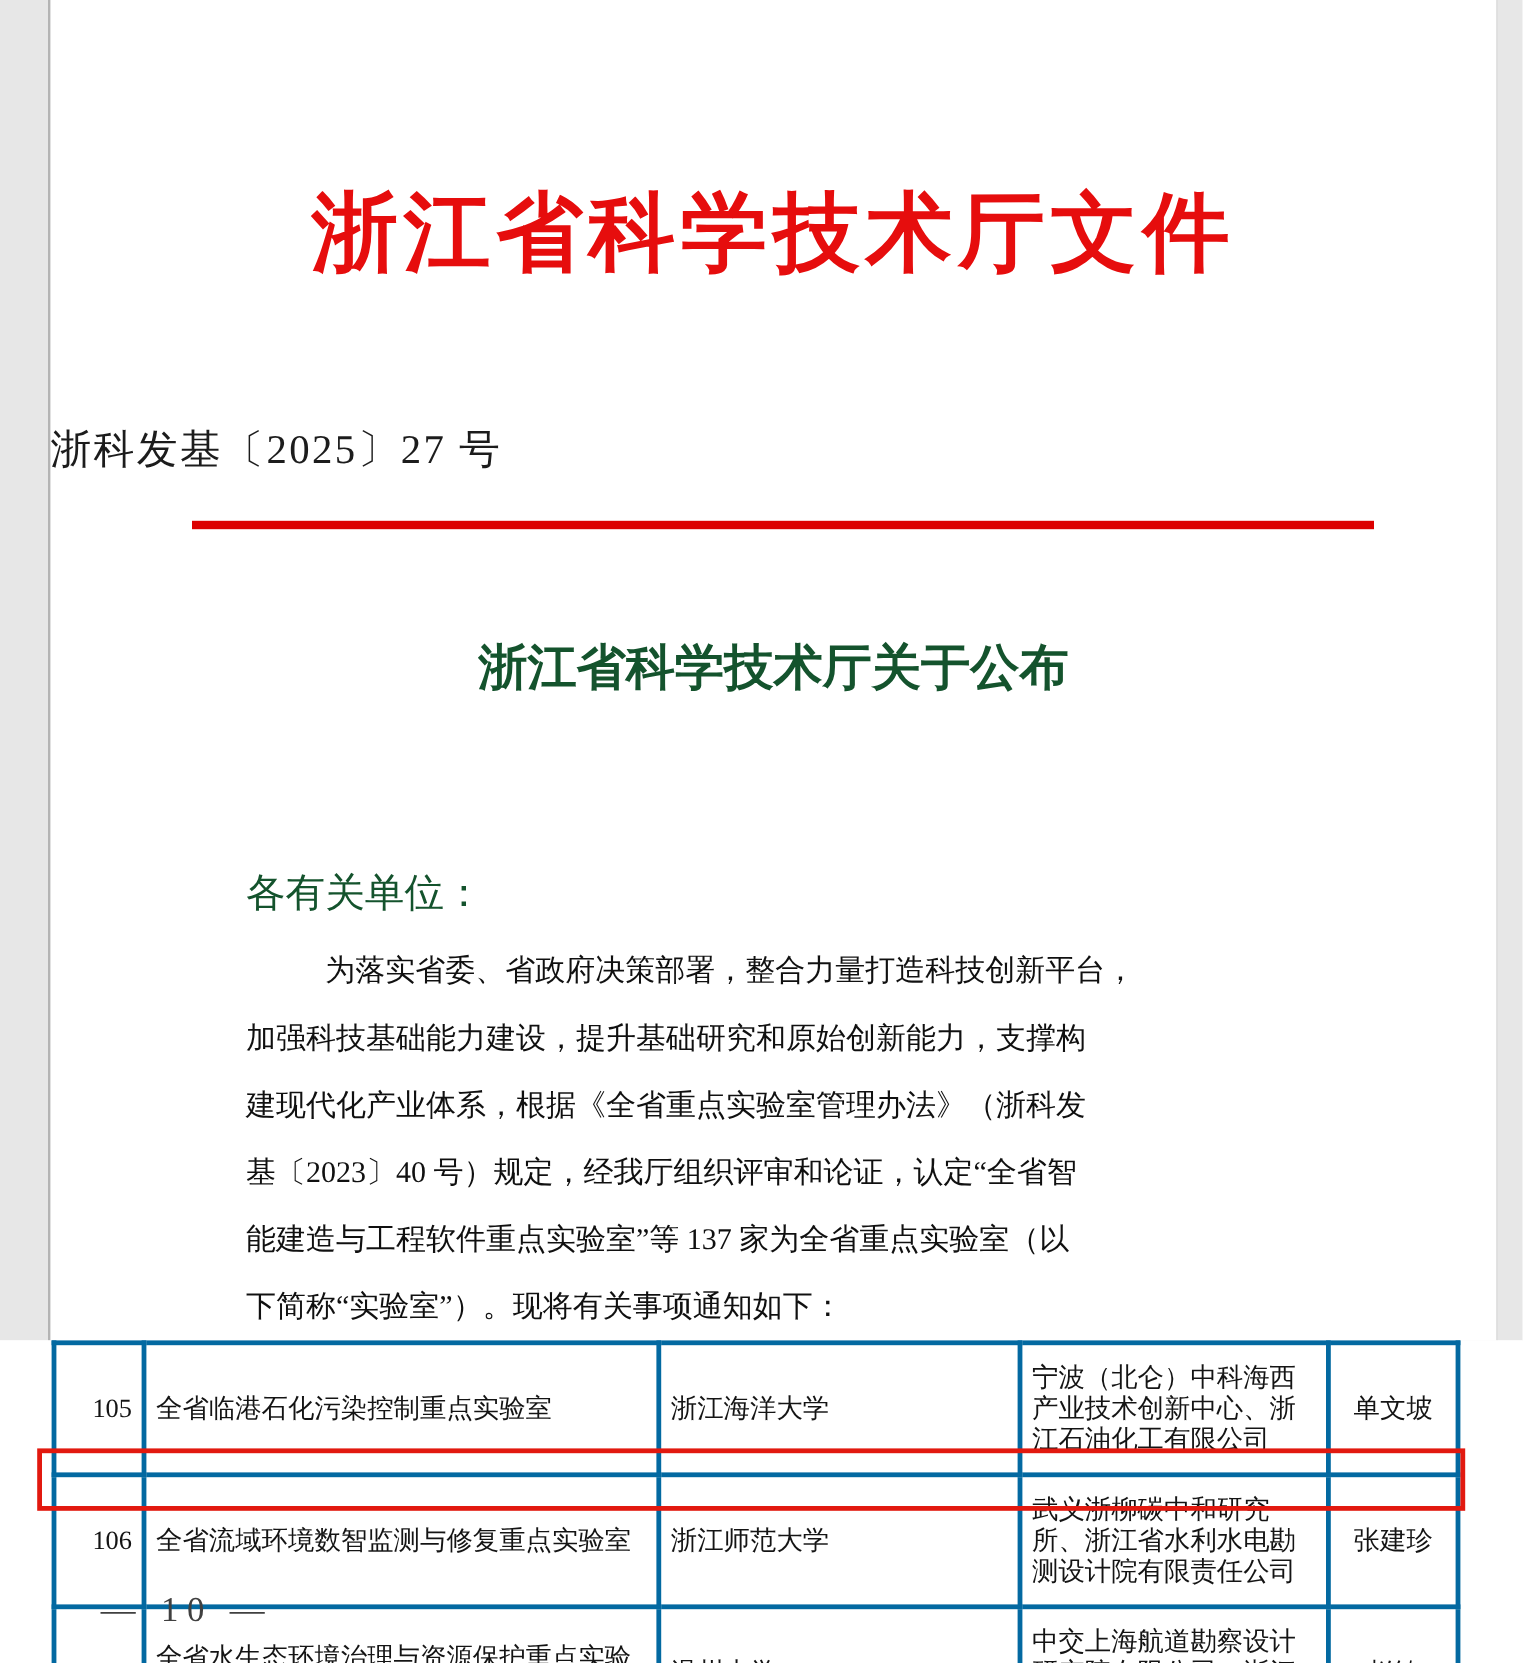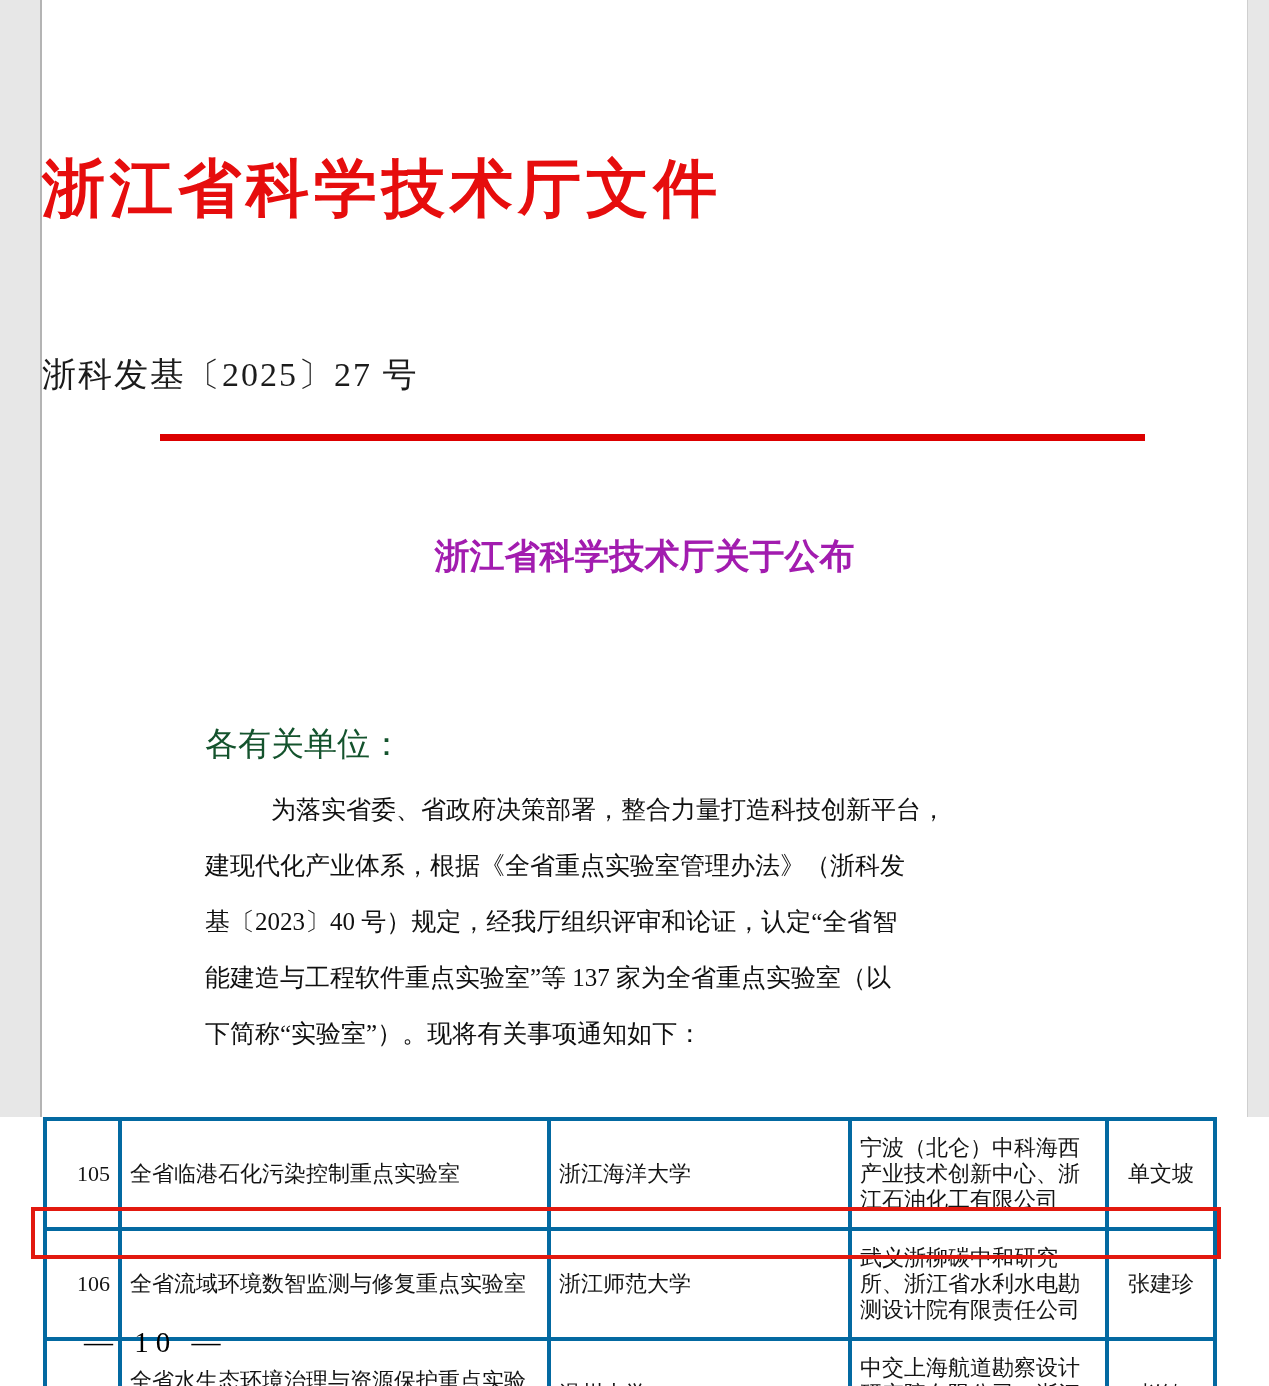--- a/index.html
+++ b/index.html
@@ -5,28 +5,28 @@
   * { margin:0; padding:0; box-sizing:border-box; }
   html,body { width:1269px; height:1386px; background:#ffffff;
     font-family:"Liberation Serif", serif; }
   .screen { position:relative; width:1269px; height:1386px; overflow:hidden; background:#ffffff; }
 
   
   .top-section { position:absolute; left:0; top:0; width:1269px; height:1117px; background:#e7e7e7; }
   .page { position:absolute; left:40px; top:0; width:1208px; height:1117px;
     background:#ffffff; border-left:2px solid #b4b4b4; border-right:1px solid #cfcfcf; }
 
-  .doc-title { position:absolute; top:146px; left:0; width:100%; 
-    font-size:63px; font-weight:bold; color:#e60d0d; letter-spacing:5px; white-space:nowrap; }
+  .doc-title { position:absolute; top:146px; left:0; width:100%; text-align:center;
+    font-size:72px; font-weight:bold; color:#e60d0d; letter-spacing:5px; white-space:nowrap; }
   .doc-number { position:absolute; top:352px; left:0; width:100%; 
     font-size:34px; color:#1c1c1c; letter-spacing:2px; }
   .red-rule { position:absolute; top:434px; left:118px; width:985px; height:7px; background:#dc0000; }
 
   .notice-title { position:absolute; top:520px; left:0; width:100%; text-align:center;
-    font-size:35px; font-weight:bold; color:#a21caf; line-height:73px; }
+    font-size:41px; font-weight:bold; color:#14532d; line-height:73px; }
 
   .salutation { position:absolute; top:722px; left:163px; font-size:33px; color:#14532d; }
   .body-text { position:absolute; top:782px; left:163px; width:910px;
     font-size:25px; color:#101010; line-height:56px; }
   .body-text .line { white-space:nowrap; }
   .body-text .indent { padding-left:66px; }
 
   
   .table-section { position:absolute; left:0; top:1117px; width:1269px; height:269px; background:#ffffff; }
   table.labs { position:absolute; left:43px; top:0; width:1170px;
@@ -35,21 +35,21 @@
     font-size:22px; padding:14px 8px; line-height:26px; }
   td.c-no { text-align:right; font-size:24px; padding:2px 2px;margin-left:14px; }
   td.c-partners { font-size:21px; line-height:25px; padding:2px 6px; }
   td.c-director { text-align:center; padding:2px 2px; }
   tr.r1 { height:48px; } tr.r2 { height:47px; } tr.r3 { height:50px; } tr.r4 { height:50px; }
 
   .highlight-box { position:absolute; left:31px; top:1207px; width:1190px; height:52px;
     border:4px solid #e2190f; background:transparent; z-index:5; }
 
   .page-number { position:absolute; left:84px; top:1326px; font-size:29px;
-    color:#000000; letter-spacing:7px; white-space:nowrap; }
+    color:#404040; letter-spacing:7px; white-space:nowrap; }
 </style>
 </head>
 <body>
 
 <div class="screen">
 
   <div class="top-section">
     <div class="page">
 
       <div class="doc-title">浙江省科学技术厅文件</div>
@@ -59,20 +59,21 @@
       <div class="red-rule"></div>
 
       <div class="notice-title">
         <div>浙江省科学技术厅关于公布</div>
       </div>
 
       <div class="salutation">各有关单位：</div>
 
       <div class="body-text">
         <div class="line indent">为落实省委、省政府决策部署，整合力量打造科技创新平台，</div>
+        <div class="line">加强科技基础能力建设，提升基础研究和原始创新能力，支撑构</div>
         <div class="line">建现代化产业体系，根据《全省重点实验室管理办法》（浙科发</div>
         <div class="line">基〔2023〕40 号）规定，经我厅组织评审和论证，认定“全省智</div>
         <div class="line">能建造与工程软件重点实验室”等 137 家为全省重点实验室（以</div>
         <div class="line">下简称“实验室”）。现将有关事项通知如下：</div>
       </div>
 
     </div>
   </div>
 
   <div class="table-section">

